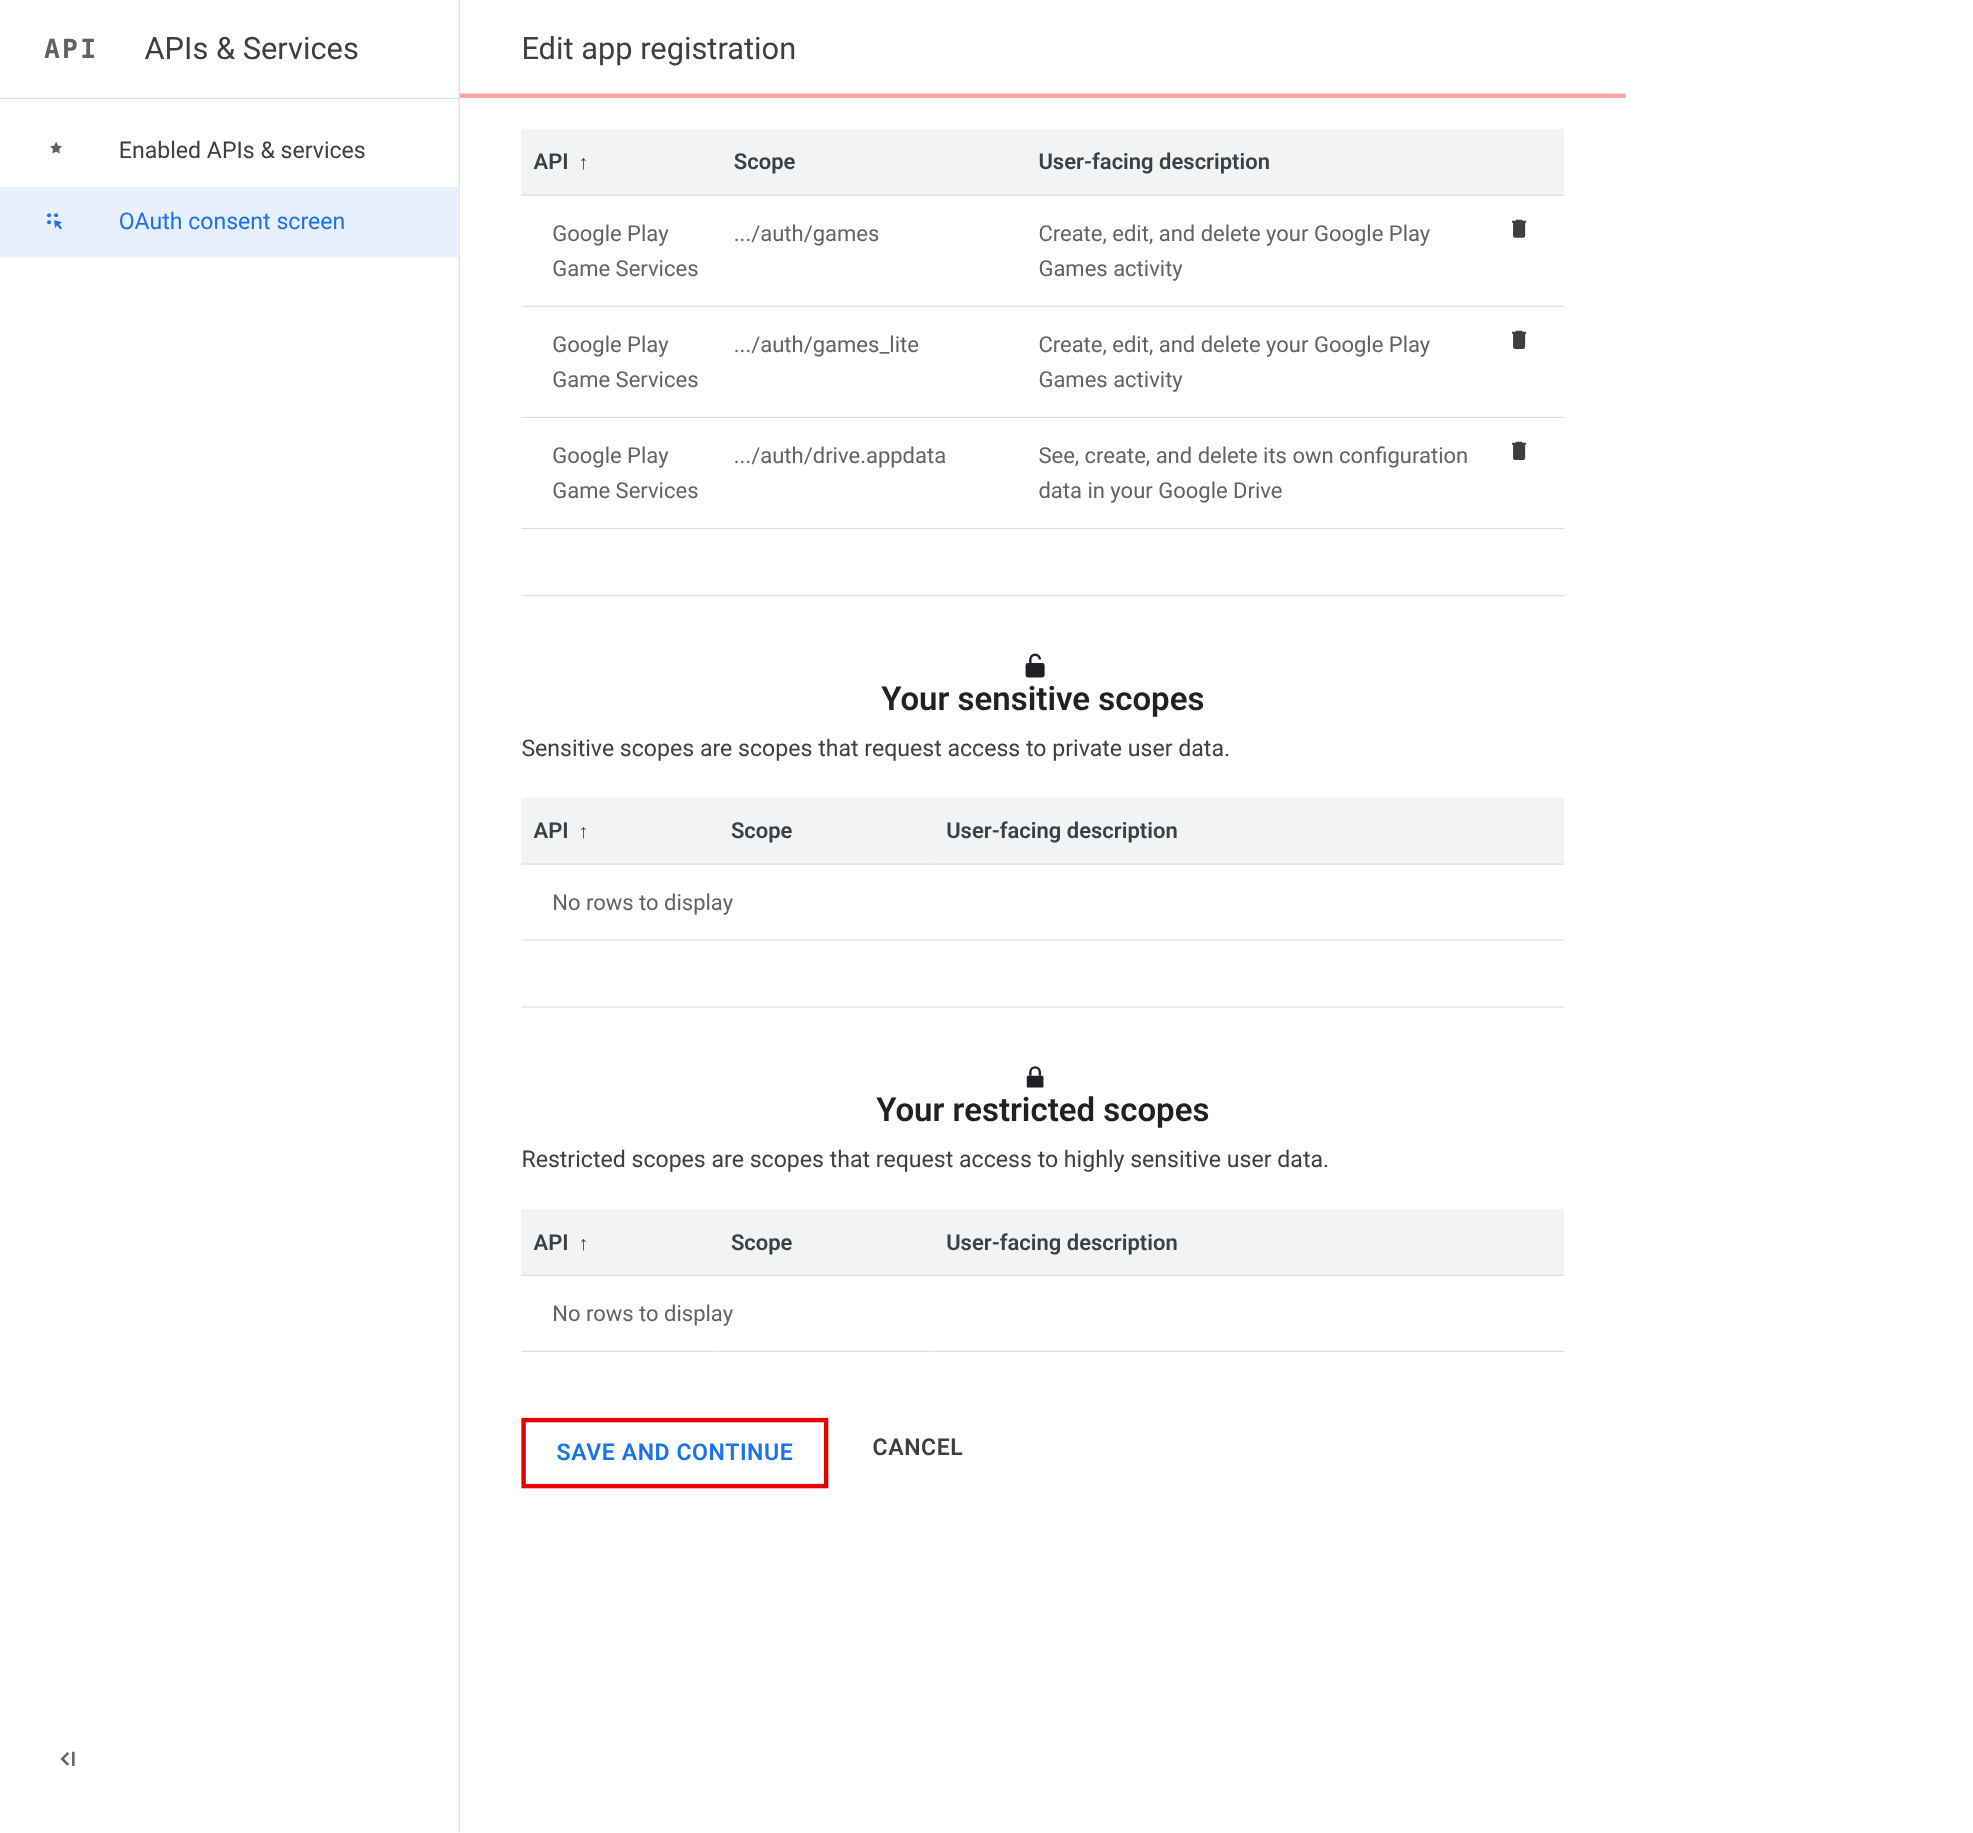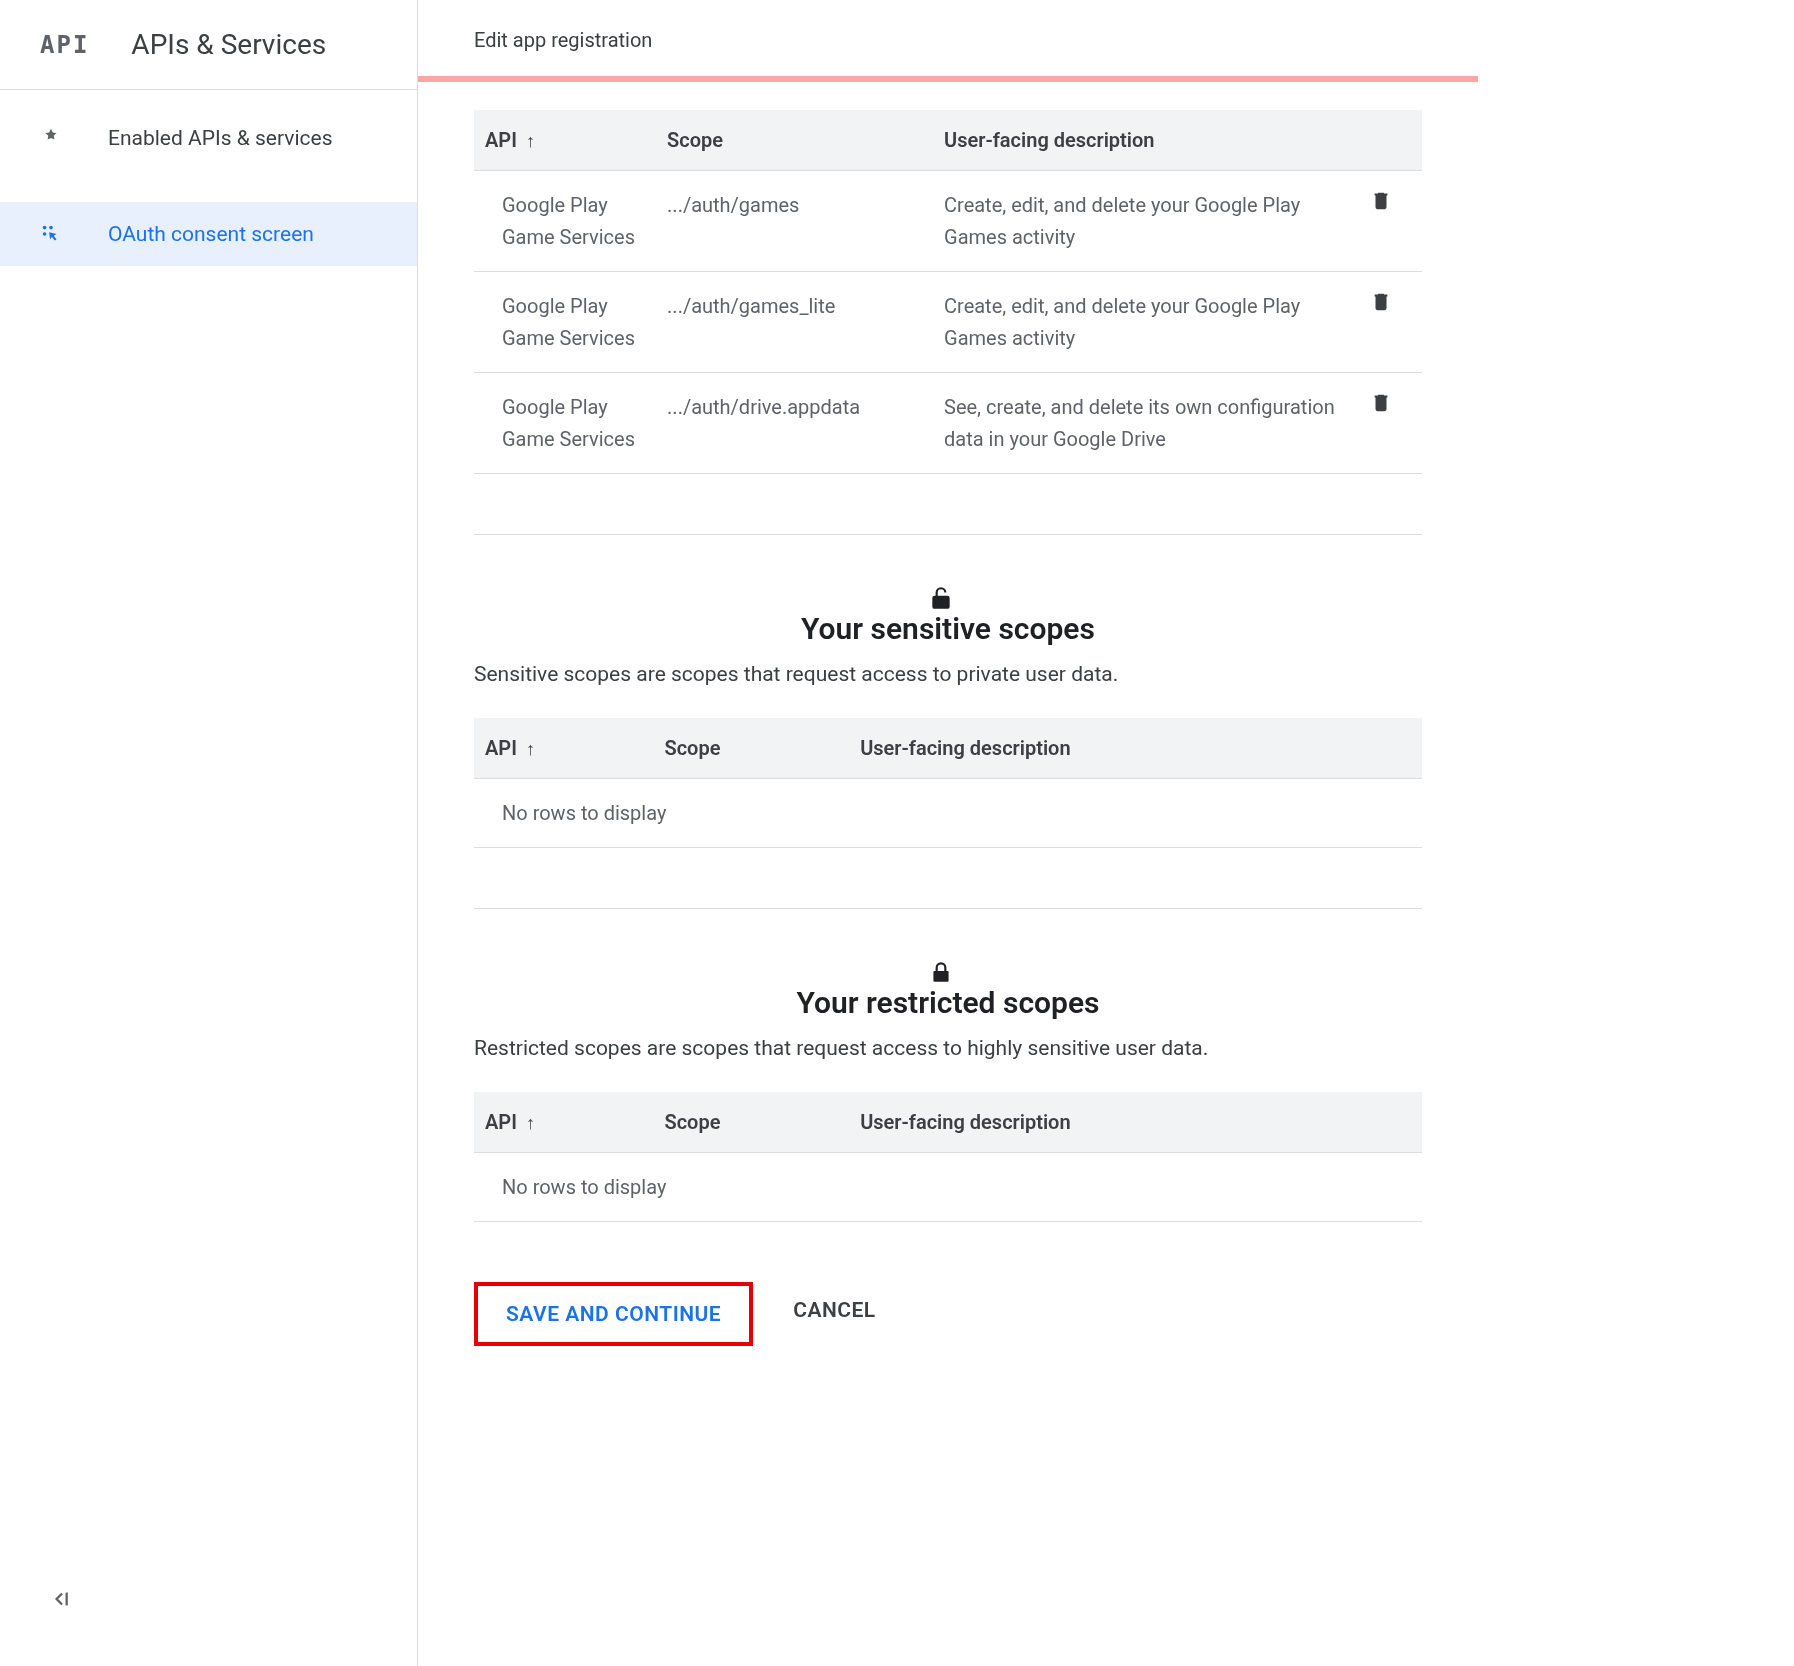--- a/index.html
+++ b/index.html
@@ -53,40 +53,39 @@
     height: 24px;
     margin-right: 32px;
     color: #5f6368;
     display: inline-flex;
     align-items: center;
     justify-content: flex-start;
   }
   .nav-item.active {
     background: #e8f0fe;
     color: #1a73e8;
-    margin-top: 32px;
   }
   .nav-item.active .nav-icon {
     color: #1a73e8;
   }
   .collapse-btn {
     position: absolute;
     left: 52px;
     bottom: 56px;
     color: #5f6368;
     cursor: pointer;
   }
   .main {
     flex: 1;
     padding: 0;
   }
   .main-header {
     padding: 28px 56px 24px 56px;
-    border-bottom: 6px solid #fca5a5;
-    font-size: 20px;
+    border-bottom: 4px solid #fca5a5;
+    font-size: 28px;
     color: #3c4043;
   }
   .content {
     padding: 28px 56px 40px 56px;
     width: 1060px;
   }
   .scope-table {
     width: 100%;
     border-collapse: collapse;
     margin-bottom: 60px;

